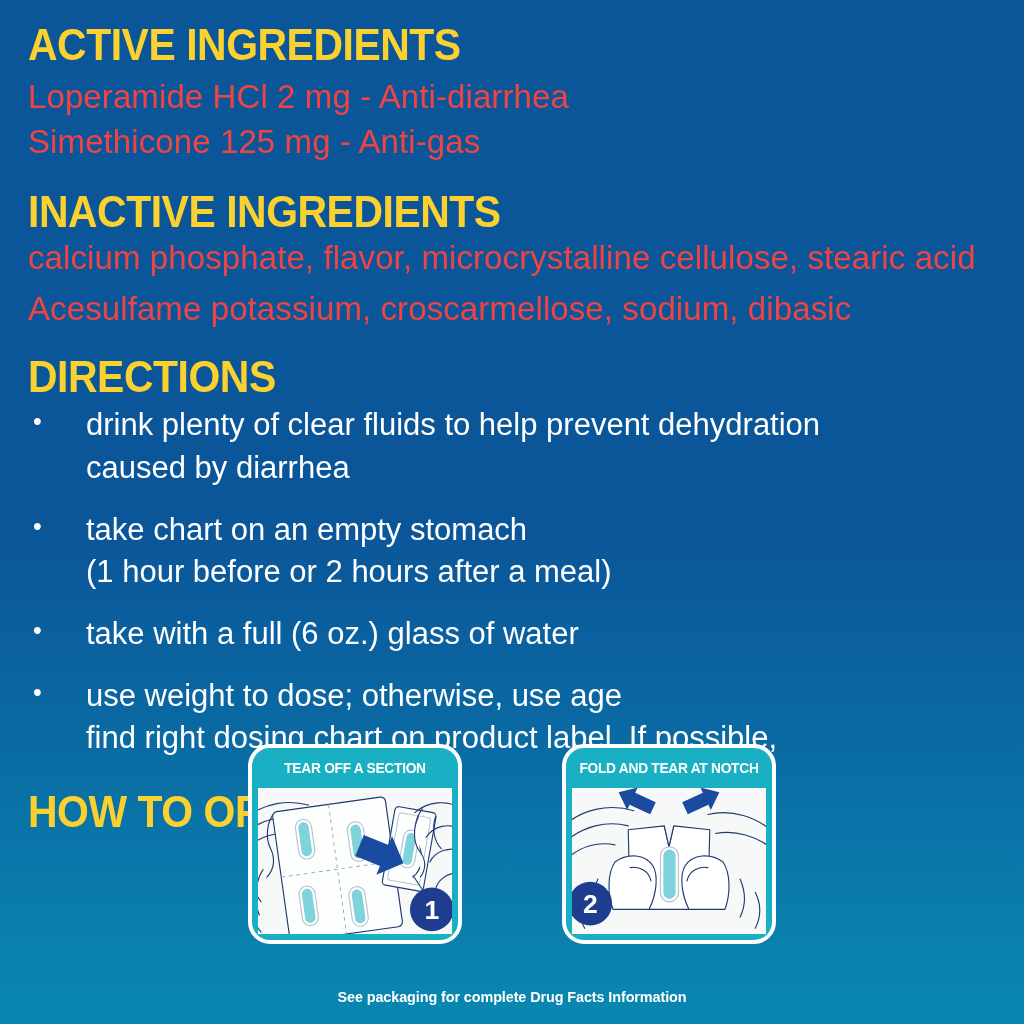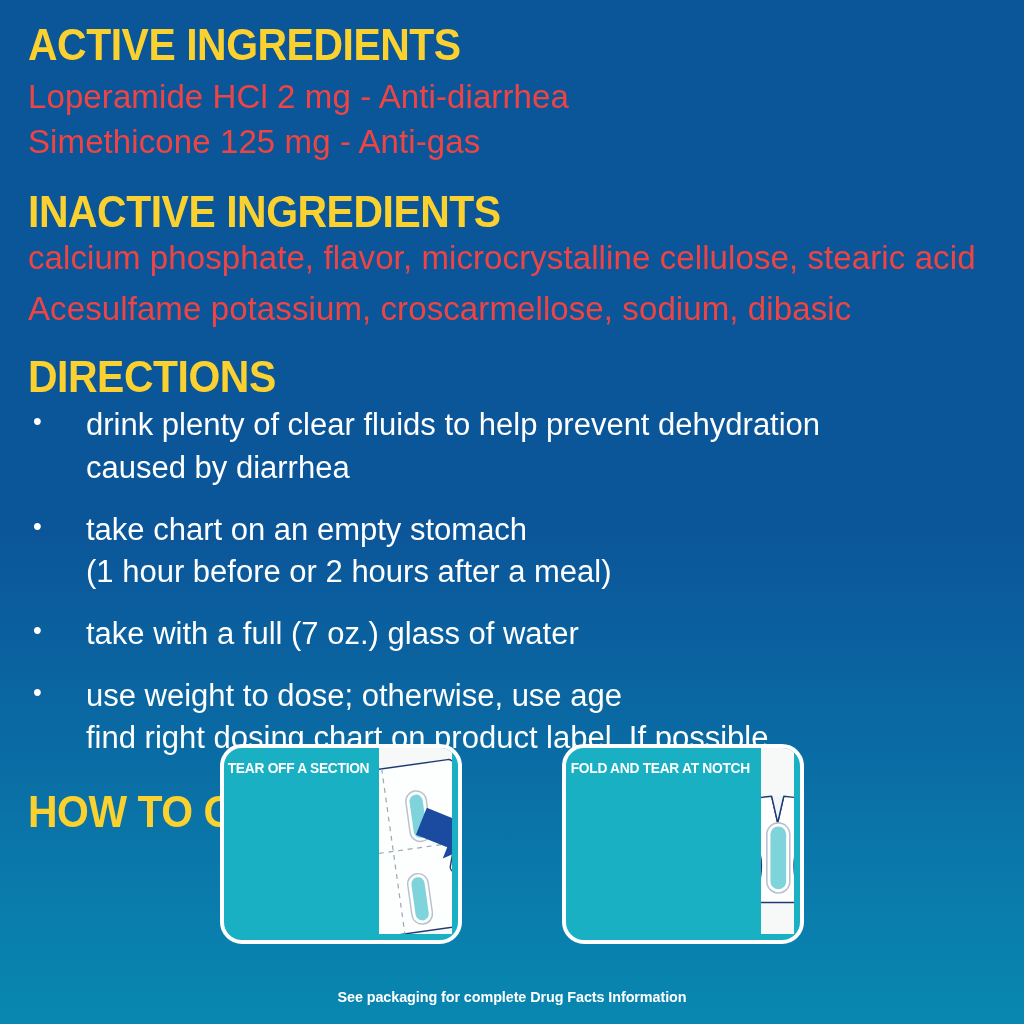--- a/index.html
+++ b/index.html
@@ -89,29 +89,29 @@
   .panels {
     position:absolute;
     left:0; top:744px;
     width:1024px;
     display:flex;
     justify-content:center;
     gap:100px;
   }
 
   .panel {
-    width:242px;
+    width:214px;
     height:200px;
     border-radius:22px;
     background:#18b0c2;
     border:4px solid #ffffff;
     overflow:hidden;
     position:relative;
     display:flex;
-    flex-direction:row;
+    flex-direction:column;
   }
 
   .panel-title {
     height:40px;
     flex:0 0 40px;
     display:flex;
     align-items:center;
     justify-content:center;
     color:#ffffff;
     font-size:14.5px;
@@ -172,21 +172,21 @@
       <div class="bullet-dot">•</div>
       <div class="bullet-text">
         <div class="ln">take chart on an empty stomach</div>
         <div class="ln">(1 hour before or 2 hours after a meal)</div>
       </div>
     </div>
 
     <div class="bullet-row">
       <div class="bullet-dot">•</div>
       <div class="bullet-text">
-        <div class="ln">take with a full (7 oz.) glass of water</div>
+        <div class="ln">take with a full (6 oz.) glass of water</div>
       </div>
     </div>
 
     <div class="bullet-row">
       <div class="bullet-dot">•</div>
       <div class="bullet-text">
         <div class="ln">use weight to dose; otherwise, use age</div>
         <div class="ln">find right dosing chart on product label. If possible,</div>
       </div>
     </div>

